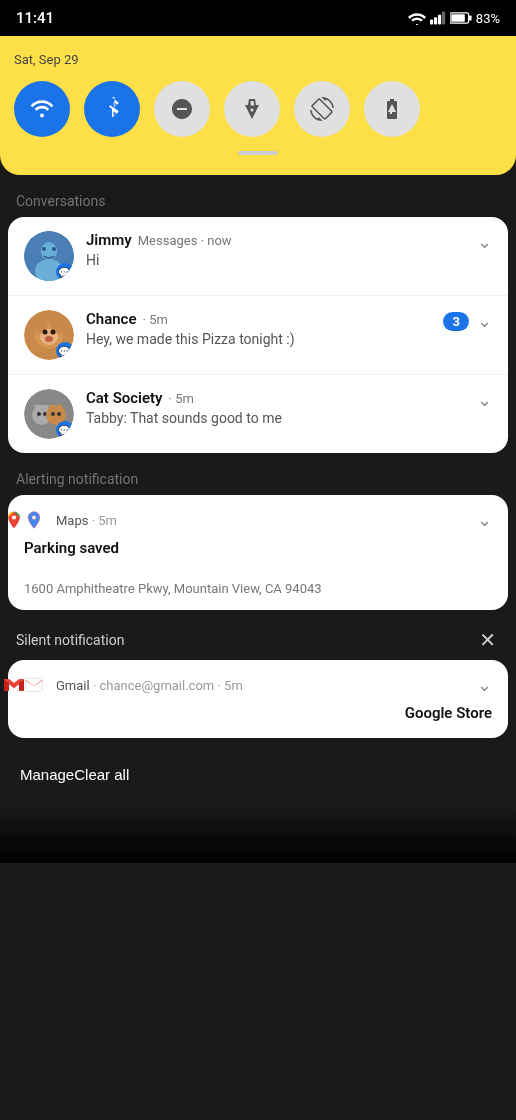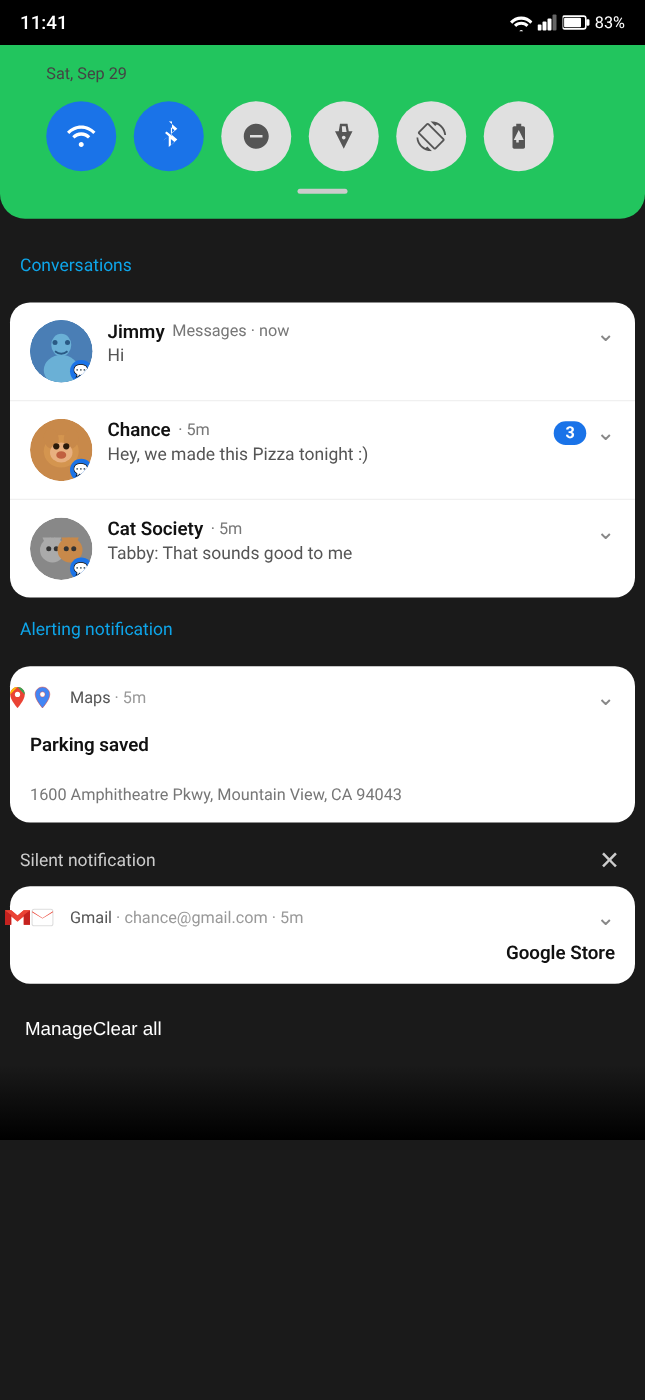--- a/index.html
+++ b/index.html
@@ -31,24 +31,24 @@
       align-items: center;
       gap: 4px;
     }
     .status-icons span {
       font-size: 13px;
       color: #fff;
     }
 
     
     .quick-settings {
-      background: #22c55e;
+      background: #fde047;
       border-radius: 0 0 20px 20px;
-      padding: 16px 37px 20px;
-      margin-bottom: 20px;
+      padding: 16px 14px 20px;
+      margin-bottom: 8px;
     }
     .qs-date {
       font-size: 13px;
       color: #444;
       margin-bottom: 14px;
     }
     .qs-toggles {
       display: flex;
       gap: 14px;
       justify-content: flex-start;
@@ -78,22 +78,22 @@
       width: 40px;
       height: 4px;
       background: #ccc;
       border-radius: 2px;
       margin: 14px auto 0;
     }
 
     
     .section-header {
       font-size: 14px;
-      color: #0ea5e9;
-      padding: 10px 16px 21px;
+      color: #737373;
+      padding: 10px 16px 8px;
       font-weight: 400;
     }
     .section-header-row {
       display: flex;
       justify-content: space-between;
       align-items: center;
       padding: 10px 16px 8px;
     }
     .section-header-row .section-title {
       font-size: 14px;
@@ -213,21 +213,21 @@
     .alerting-card {
       background: #fff;
       border-radius: 16px;
       margin: 0 8px 8px;
       padding: 14px 16px;
     }
     .alerting-header {
       display: flex;
       align-items: center;
       gap: 8px;
-      margin-bottom: 18px;
+      margin-bottom: 8px;
     }
     .alerting-app {
       font-size: 13px;
       color: #555;
       flex: 1;
     }
     .alerting-title {
       font-size: 15px;
       font-weight: 600;
       color: #111;

